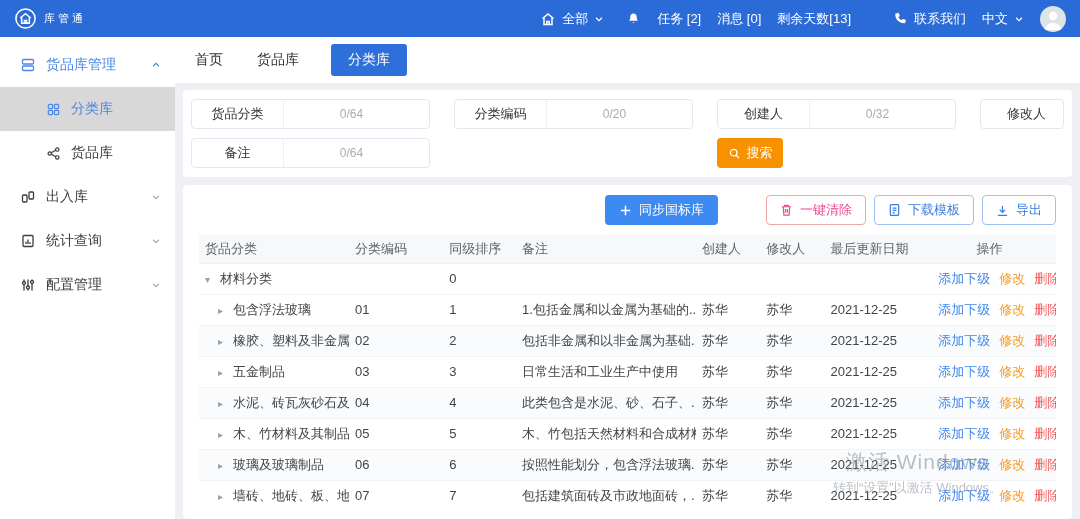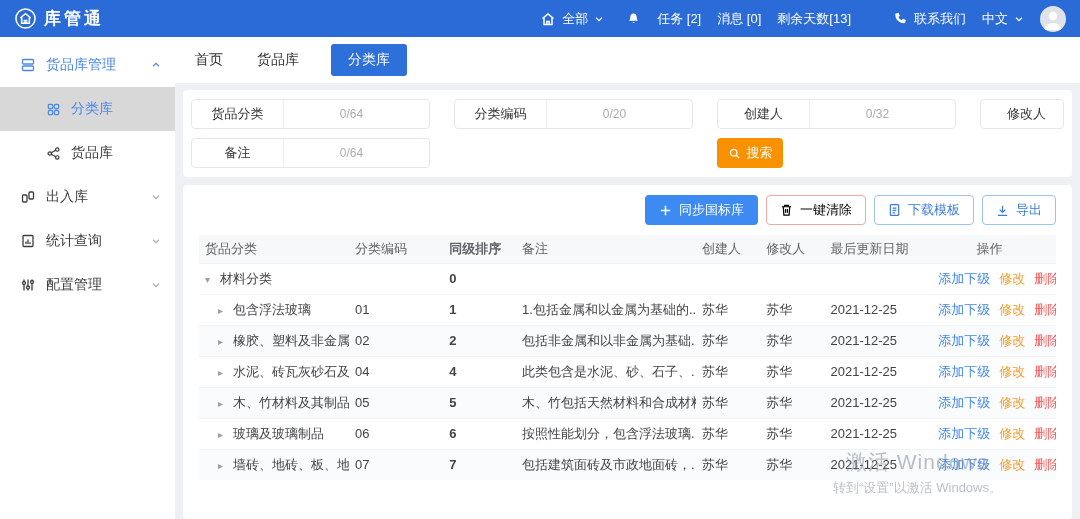--- a/index.html
+++ b/index.html
@@ -3,21 +3,21 @@
 <meta charset="utf-8">
 <style>
   * { margin:0; padding:0; box-sizing:border-box; }
   html,body { width:1080px; height:519px; overflow:hidden;
     font-family:"Liberation Sans","DejaVu Sans",sans-serif; background:#eef0f3; }
   .screen { width:1080px; height:519px; position:relative; display:flex; flex-direction:column; overflow:hidden; }
 
   
   .topbar { height:37px; background:#2a6bd8; display:flex; align-items:center; padding:0 14px; color:#fff; flex:0 0 37px; }
   .logo { display:flex; align-items:center; gap:7px; }
-  .logo-text { font-size:17px; font-weight:bold; letter-spacing:3px; }
+  .logo-text { font-size:11px; font-weight:normal; letter-spacing:3px; }
   .top-right { margin-left:auto; display:flex; align-items:center; gap:16px; font-size:13px; }
   .top-item { display:flex; align-items:center; gap:6px; cursor:pointer; white-space:nowrap; }
   .chev { display:inline-flex; }
   .avatar { width:26px; height:26px; border-radius:50%; background:#dfe3e8; display:flex; align-items:center; justify-content:center; overflow:hidden; }
   .ticon { display:inline-flex; align-items:center; }
 
   
   .body { flex:1; display:flex; min-height:0; }
   .sidebar { width:175px; background:#fff; flex:0 0 175px; padding-top:6px; }
   .side-item { height:44px; display:flex; align-items:center; gap:10px; padding:0 14px 0 20px; font-size:14px; color:#3c3c3c; cursor:pointer; }
@@ -45,28 +45,28 @@
   .field-input { flex:1; display:flex; align-items:center; justify-content:center; padding-right:10px; cursor:text; }
   .counter { font-size:12px; color:#a8abb2; }
   .btn { height:30px; border-radius:4px; display:inline-flex; align-items:center; justify-content:center; gap:6px; font-size:13px; cursor:pointer; border:1px solid transparent; white-space:nowrap; }
   .btn-reset { border-color:#7aa8ef; color:#3a7be0; background:#fff; width:84px; }
   .btn-search { background:#f89100; color:#fff; width:66px; }
 
   .table-panel { margin-top:8px; background:#fff; border-radius:4px; padding:10px 16px 0 16px; flex:1; min-height:0; overflow:hidden; display:flex; flex-direction:column; }
   .toolbar { display:flex; justify-content:flex-end; gap:8px; flex:0 0 auto; }
   .tbtn { height:30px; padding:0 13px; border-radius:4px; display:inline-flex; align-items:center; gap:7px; font-size:13px; cursor:pointer; border:1px solid transparent; }
   .tbtn-sync { background:#3d8bf2; color:#fff; }
-  .tbtn-clear { border-color:#f3a6a6; color:#000000; background:#fff; }
+  .tbtn-clear { border-color:#f3a6a6; color:#ec4899; background:#fff;margin-left:40px; }
   .tbtn-blue { border-color:#9dc0f5; color:#3a7be0; background:#fff; }
 
   table { width:100%; border-collapse:collapse; table-layout:fixed; margin-top:10px; font-size:13px; }
   th { height:28px; background:#f7f8fa; color:#5f6368; font-weight:normal; text-align:left; padding:0 6px; white-space:nowrap; overflow:hidden; }
   td { height:31px; color:#424446; padding:0 6px; border-top:1px solid #f1f2f4; white-space:nowrap; overflow:hidden; }
   tbody tr:nth-child(2n+1):not(:first-child) td { background:#fafbfc; }
-  .c-name { width:17.5%; } .c-code { width:11%; } .c-order { width:8.5%;font-weight:bold; } .c-note { width:21%; }
+  .c-name { width:17.5%; } .c-code { width:11%; } .c-order { width:8.5%; } .c-note { width:21%; }
   .c-creator { width:7.5%; } .c-modifier { width:7.5%; } .c-date { width:11.5%; } .c-act { width:15.5%; }
   th.c-act { text-align:center; }
   td.c-act { text-align:right; padding-right:2px; }
   .caret { display:inline-block; width:15px; color:#9aa0a6; font-size:10px; cursor:pointer; }
   .lvl1 .caret { margin-left:13px; }
   .act-link { text-decoration:none; cursor:pointer; margin-left:9px; }
   .act-add { color:#3f86ec; } .act-edit { color:#f59b25; } .act-del { color:#f25b5b; }
 
   .watermark { position:absolute; right:78px; bottom:22px; color:rgba(130,140,152,0.55); text-align:center; pointer-events:none; z-index:5; }
   .wm1 { font-size:21px; letter-spacing:1px; }
@@ -355,20 +355,30 @@
                 <td class="c-name lvl1"><span class="caret">▸</span><span>橡胶、塑料及非金属材...</span></td>
                 <td class="c-code">02</td>
                 <td class="c-order">2</td>
                 <td class="c-note">包括非金属和以非金属为基础...</td>
                 <td class="c-creator">苏华</td>
                 <td class="c-modifier">苏华</td>
                 <td class="c-date">2021-12-25</td>
                 <td class="c-act"><a class="act-link act-add">添加下级</a><a class="act-link act-edit">修改</a><a class="act-link act-del">删除</a></td>
               </tr>
               <tr>
+                <td class="c-name lvl1"><span class="caret">▸</span><span>五金制品</span></td>
+                <td class="c-code">03</td>
+                <td class="c-order">3</td>
+                <td class="c-note">日常生活和工业生产中使用</td>
+                <td class="c-creator">苏华</td>
+                <td class="c-modifier">苏华</td>
+                <td class="c-date">2021-12-25</td>
+                <td class="c-act"><a class="act-link act-add">添加下级</a><a class="act-link act-edit">修改</a><a class="act-link act-del">删除</a></td>
+              </tr>
+              <tr>
                 <td class="c-name lvl1"><span class="caret">▸</span><span>水泥、砖瓦灰砂石及混...</span></td>
                 <td class="c-code">04</td>
                 <td class="c-order">4</td>
                 <td class="c-note">此类包含是水泥、砂、石子、...</td>
                 <td class="c-creator">苏华</td>
                 <td class="c-modifier">苏华</td>
                 <td class="c-date">2021-12-25</td>
                 <td class="c-act"><a class="act-link act-add">添加下级</a><a class="act-link act-edit">修改</a><a class="act-link act-del">删除</a></td>
               </tr>
               <tr>

